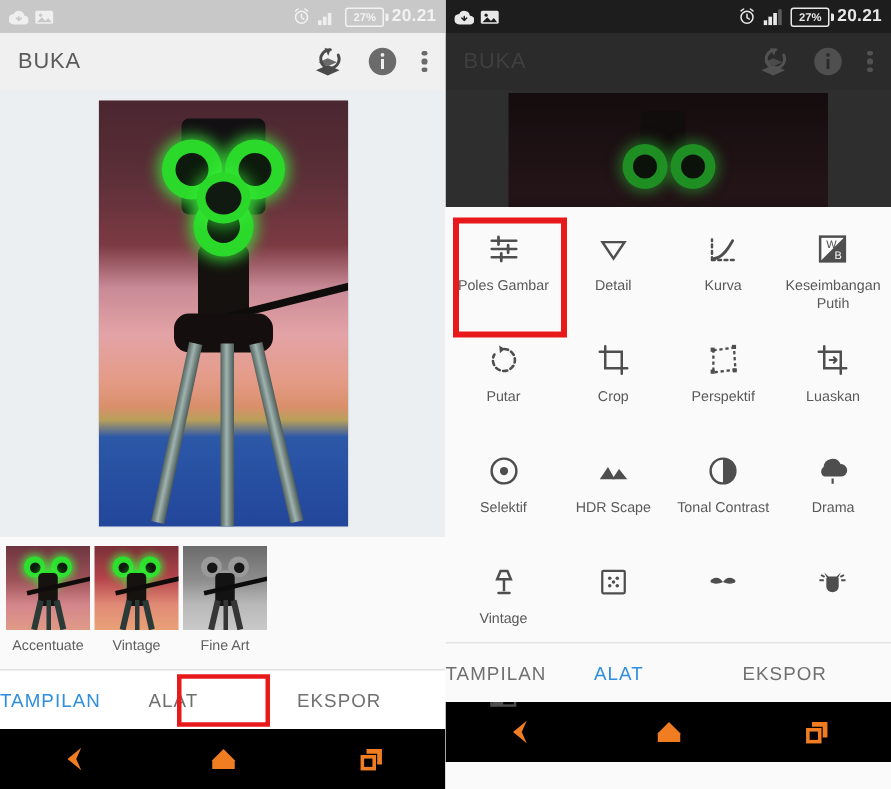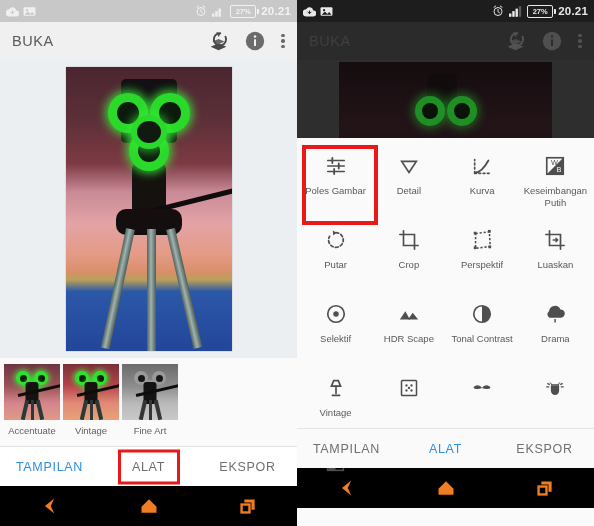--- a/index.html
+++ b/index.html
@@ -150,21 +150,21 @@
     white-space: nowrap; text-align: center;
   }
 
   
   .tabs {
     height: 40px; display: flex; align-items: center;
     border-top: 1px solid #e2e2e2; position: relative;
   }
   .tabs.light { background: #fff; }
   .tab {
-    flex: 1; text-align: center; font-size: 12.5px;
+    flex: 1; text-align: left; font-size: 12.5px;
     letter-spacing: .7px; color: #707070;
   }
   .tab.active { color: #2f8ee0; }
   .tab.boxed { position: relative; color: #6e6e6e; }
   .tab.boxed:after {
     content: ""; position: absolute; left: 50%; top: 50%;
     transform: translate(-50%,-50%);
     width: 56px; height: 29px; border: 3.5px solid #e8181b;
   }
 

